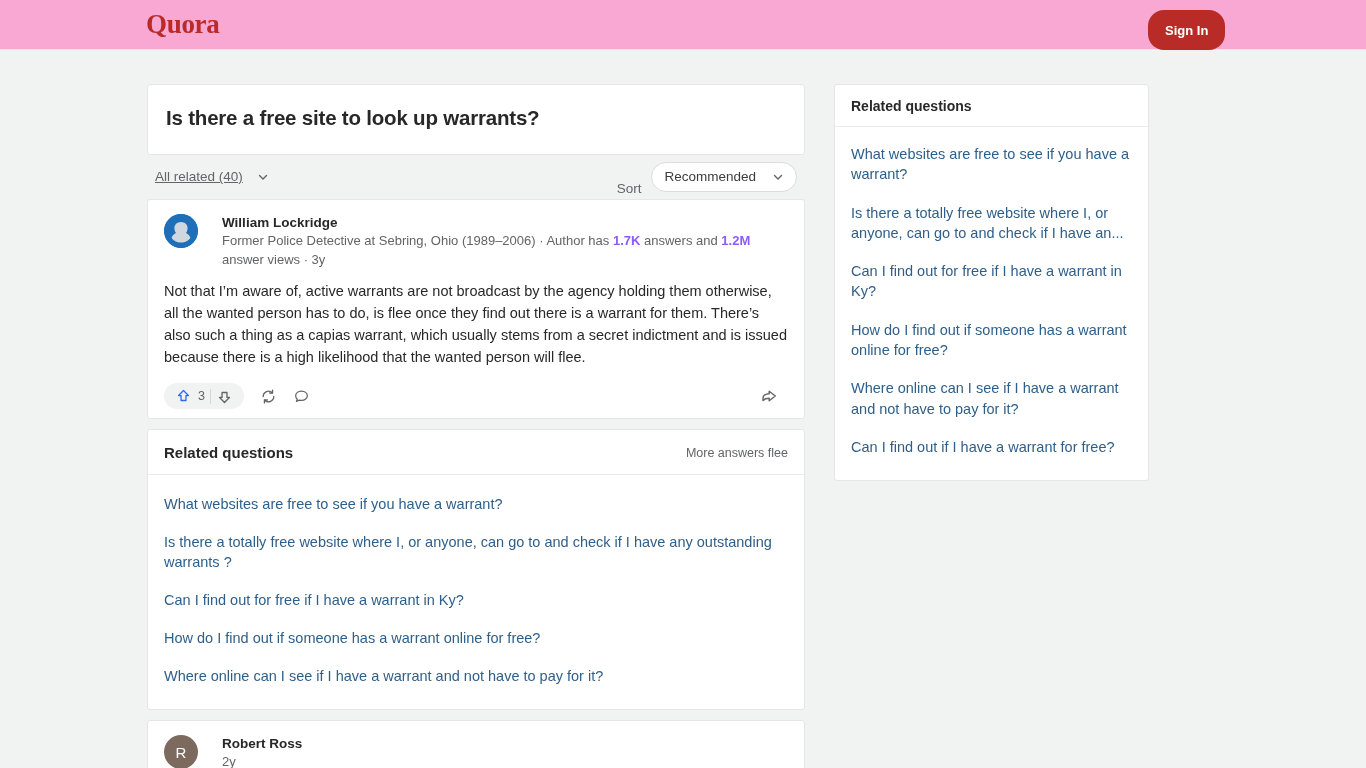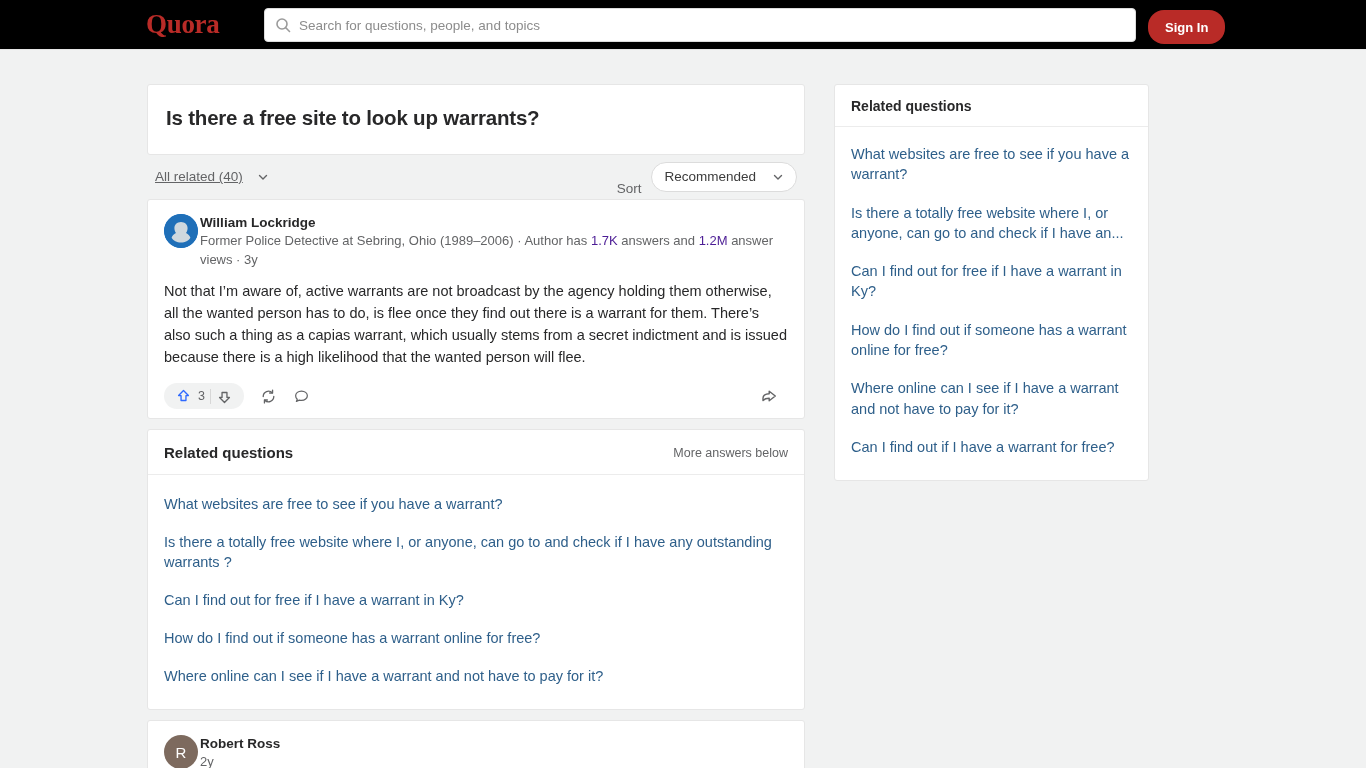--- a/index.html
+++ b/index.html
@@ -8,21 +8,21 @@
     background: #f1f2f2;
     font-family: "Liberation Sans", sans-serif;
     color: #282829;
     overflow: hidden;
   }
 
   
   .header {
     position: relative;
     height: 50px;
-    background: #000000;
+    background: #f9a8d4;
     border-bottom: 1px solid #e6e6e6;
     display: flex;
     align-items: center;
   }
   .logo {
     position: absolute;
     left: 146px;
     top: 9px;
     font-family: "Liberation Serif", serif;
     font-size: 27px;
@@ -51,21 +51,21 @@
     font-family: "Liberation Sans", sans-serif;
     font-size: 13.5px;
     color: #282829;
     width: 100%;
   }
   .search-input::placeholder { color: #8c8c8c; }
   .signin-btn {
     position: absolute;
     left: 1148px;
     top: 10px;
-    height: 34px;
+    height: 40px;
     padding: 0 17px;
     background: #b92b27;
     color: #ffffff;
     border: 0;
     border-radius: 16px;
     font-family: "Liberation Sans", sans-serif;
     font-size: 13px;
     font-weight: 700;
     cursor: pointer;
   }
@@ -135,21 +135,21 @@
     border-radius: 16px;
     background: #ffffff;
     font-size: 13.5px;
     color: #3c3c3c;
     cursor: pointer;
   }
   .chev { width: 12px; height: 12px; display: inline-block; }
 
   
   .answer-card { padding: 14px 16px 0 16px; margin-bottom: 10px; }
-  .author-row { display: flex; gap: 2px; align-items: flex-start; }
+  .author-row { display: flex; gap: 24px; align-items: flex-start; }
   .avatar-photo {
     width: 34px; height: 34px; border-radius: 50%;
     flex: 0 0 34px; overflow: hidden; background: #1a73c7;
   }
   .avatar-letter {
     width: 34px; height: 34px; border-radius: 50%;
     flex: 0 0 34px;
     background: #7d6a5e;
     color: #ffffff;
     display: flex; align-items: center; justify-content: center;
@@ -157,21 +157,21 @@
   }
   .author-meta { padding-top: 1px; }
   .author-name { font-size: 13.5px; font-weight: 700; color: #282829; cursor: pointer; }
   .author-cred {
     font-size: 13px;
     color: #636466;
     line-height: 1.52;
     margin-top: 1px;
     max-width: 600px;
   }
-  .author-cred b { color: #4c1d95; font-weight: 400; }
+  .author-cred b { color: #8b5cf6; font-weight: 700; }
   .answer-body {
     margin-top: 10px;
     font-size: 14.5px;
     line-height: 1.52;
     color: #282829;
   }
   .action-bar {
     display: flex;
     align-items: center;
     height: 44px;
@@ -233,29 +233,20 @@
     cursor: pointer;
     text-decoration: none;
   }
 </style>
 </head>
 <body>
 
 <div class="header">
   <div class="logo">Quora</div>
 
-  <div class="search-wrap">
-    <span class="search-icon">
-      <svg viewBox="0 0 16 16" width="16" height="16">
-        <circle cx="7" cy="7" r="5" fill="none" stroke="#9b9b9b" stroke-width="1.6"></circle>
-        <line x1="10.8" y1="10.8" x2="14.5" y2="14.5" stroke="#9b9b9b" stroke-width="1.6" stroke-linecap="round"></line>
-      </svg>
-    </span>
-    <input class="search-input" type="text" placeholder="Search for questions, people, and topics" style="">
-  </div>
 
   <button class="signin-btn">Sign In</button>
 </div>
 
 <div class="page">
 
   <div class="main-col">
 
     <div class="card question-card">
       <div class="question-title">Is there a free site to look up warrants?</div>
@@ -332,21 +323,21 @@
           <svg viewBox="0 0 18 18" width="18" height="18">
             <path d="M3 11.3c0-3 2.5-4.4 6.2-4.5V4.3L15.3 9l-6.1 4.7v-2.5C6.3 11.2 4.4 11.9 3 13.4z" fill="none" stroke="#636466" stroke-width="1.4" stroke-linejoin="round"></path>
           </svg>
         </div>
       </div>
     </div>
 
     <div class="card rel-card">
       <div class="rel-head">
         <span class="rel-title">Related questions</span>
-        <span class="rel-more">More answers below</span>
+        <span class="rel-more">More answers flee</span>
       </div>
       <div class="rel-list">
         <a class="rel-q">What websites are free to see if you have a warrant?</a>
         <a class="rel-q">Is there a totally free website where I, or anyone, can go to and check if I have any outstanding warrants ?</a>
         <a class="rel-q">Can I find out for free if I have a warrant in Ky?</a>
         <a class="rel-q">How do I find out if someone has a warrant online for free?</a>
         <a class="rel-q">Where online can I see if I have a warrant and not have to pay for it?</a>
       </div>
     </div>
 

